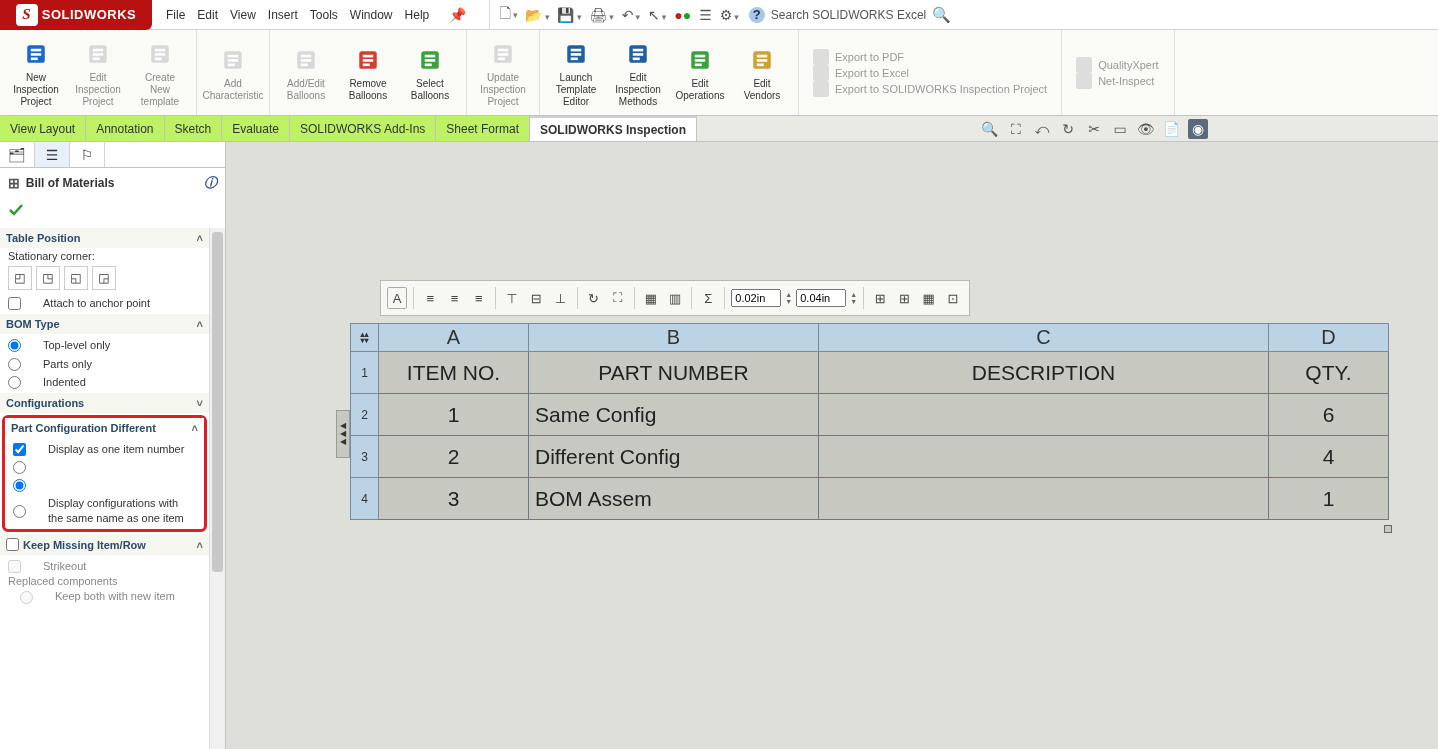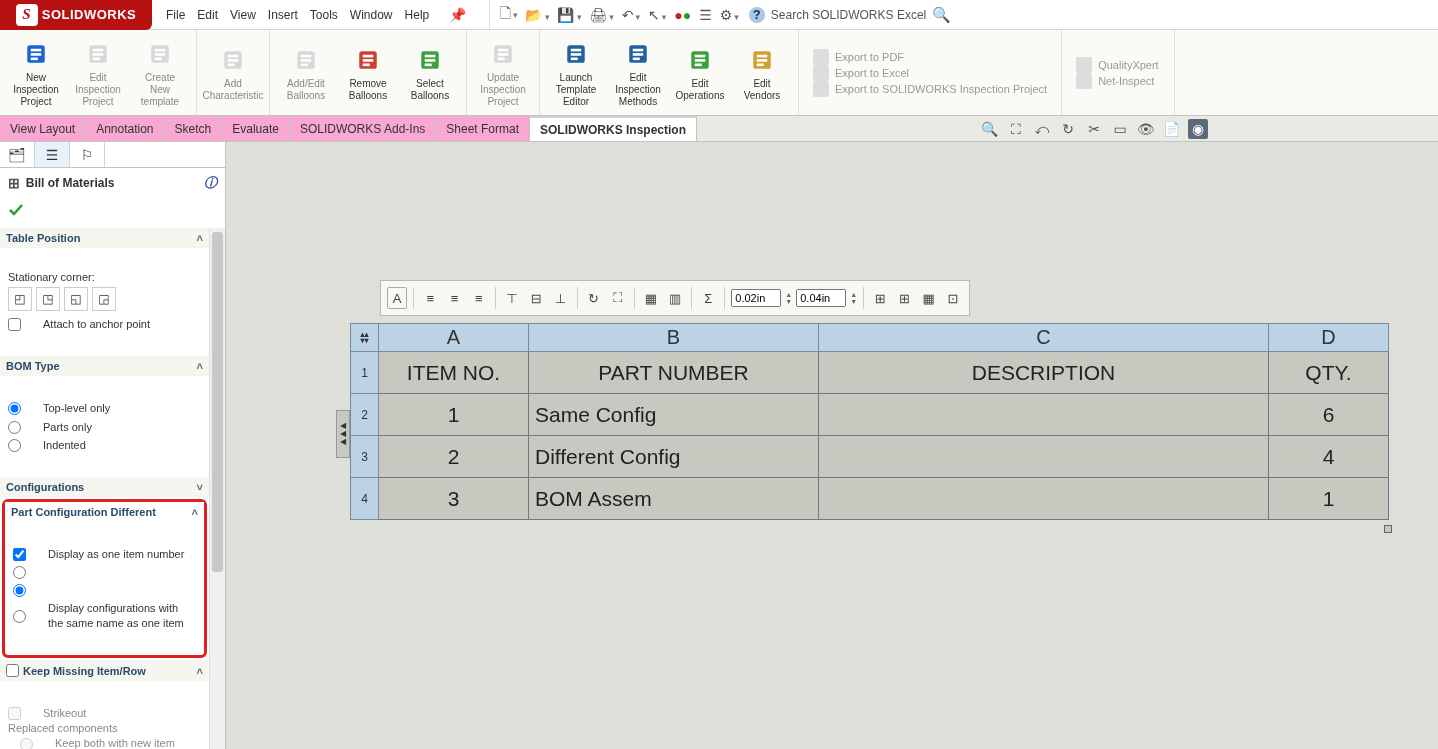--- a/index.html
+++ b/index.html
@@ -25,21 +25,21 @@
 .rbtn { display: flex; flex-direction: column; align-items: center; justify-content: center; width: 60px; height: 78px; font-size: 10px; color: #888; text-align: center; line-height: 1.2; cursor: default; }
 .rbtn.enabled { color: #333; }
 .rbtn .ricon { width: 32px; height: 32px; display: flex; align-items: center; justify-content: center; font-size: 22px; margin-bottom: 2px; }
 .rbtn .ricon svg { width: 28px; height: 28px; }
 .small-stack { display: flex; flex-direction: column; padding: 4px 8px; font-size: 11px; color: #999; min-width: 160px; }
 .small-stack .row { display: flex; align-items: center; gap: 6px; }
 .small-stack .row .sicon { width: 16px; height: 16px; background: #ddd; border-radius: 2px; }
 
 
 .tabs { background: #e9eae4; border-bottom: 1px solid #c3c3c3; height: 26px; display: flex; align-items: stretch; position: relative; }
-.tab { padding: 0 10px; display: flex; align-items: center; border-right: 1px solid #c3c3c3; font-size: 12px; background: #f9a8d4; cursor: default; }
+.tab { padding: 0 10px; display: flex; align-items: center; border-right: 1px solid #c3c3c3; font-size: 12px; background: #bef264; cursor: default; }
 .tab.active { background: #fff; font-weight: 600; border-top: 2px solid #d0d0d0; }
 .view-toolbar { position: absolute; right: 230px; top: 0; height: 26px; display: flex; align-items: center; gap: 6px; }
 .view-toolbar .vicon { width: 20px; height: 20px; display: flex; align-items: center; justify-content: center; font-size: 14px; color: #555; }
 .view-toolbar .vicon.active { background: #5a6a7a; color: #fff; border-radius: 2px; }
 
 
 .left-panel { position: absolute; left: 0; top: 142px; width: 226px; bottom: 0; background: #fff; border-right: 1px solid #c3c3c3; }
 .fm-tabs { display: flex; border-bottom: 1px solid #c3c3c3; height: 26px; }
 .fm-tab { width: 35px; display: flex; align-items: center; justify-content: center; border-right: 1px solid #d3d3d3; font-size: 14px; }
 .fm-tab.active { background: #e8f0fa; }
@@ -49,21 +49,21 @@
 .pm-header .help { margin-left: auto; color: #3050a0; font-size: 13px; font-family: Georgia, serif; font-style: italic; }
 .pm-ok { padding: 4px 8px; }
 .pm-ok svg { width: 16px; height: 16px; }
 
 .pm-body { position: absolute; left: 0; right: 16px; top: 86px; bottom: 0; overflow: hidden; font-size: 11px; }
 .pm-scroll { position: absolute; right: 0; top: 86px; bottom: 0; width: 16px; background: #f0f0f0; border-left: 1px solid #ddd; }
 .pm-scroll .thumb { position: absolute; left: 2px; right: 2px; top: 4px; height: 340px; background: #c8c8c8; border-radius: 3px; }
 
 .section-hdr { background: #f5f6f0; padding: 4px 6px; font-weight: bold; display: flex; align-items: center; font-size: 11px; color: #2a4a6a; }
 .section-hdr .chev { margin-left: auto; color: #666; }
-.section-body { padding: 23px 8px; }
+.section-body { padding: 2px 8px; }
 .radio-row, .check-row { display: flex; align-items: center; gap: 22px; padding: 2px 0; font-size: 11px; color: #333; line-height: 1.3; }
 .radio-row input, .check-row input { margin-top: 1px; }
 .muted { color: #888; }
 .icon-row { display: flex; gap: 4px; padding: 4px 0; }
 .tiny-icon { width: 24px; height: 24px; border: 1px solid #ccc; background: #fdfdfd; display: flex; align-items: center; justify-content: center; font-size: 12px; }
 
 .redbox { border: 3px solid #e02020; border-radius: 6px; margin: 2px; }
 
 
 .draw-area { position: absolute; left: 226px; top: 142px; right: 0; bottom: 0; background: #dedfd9; }

